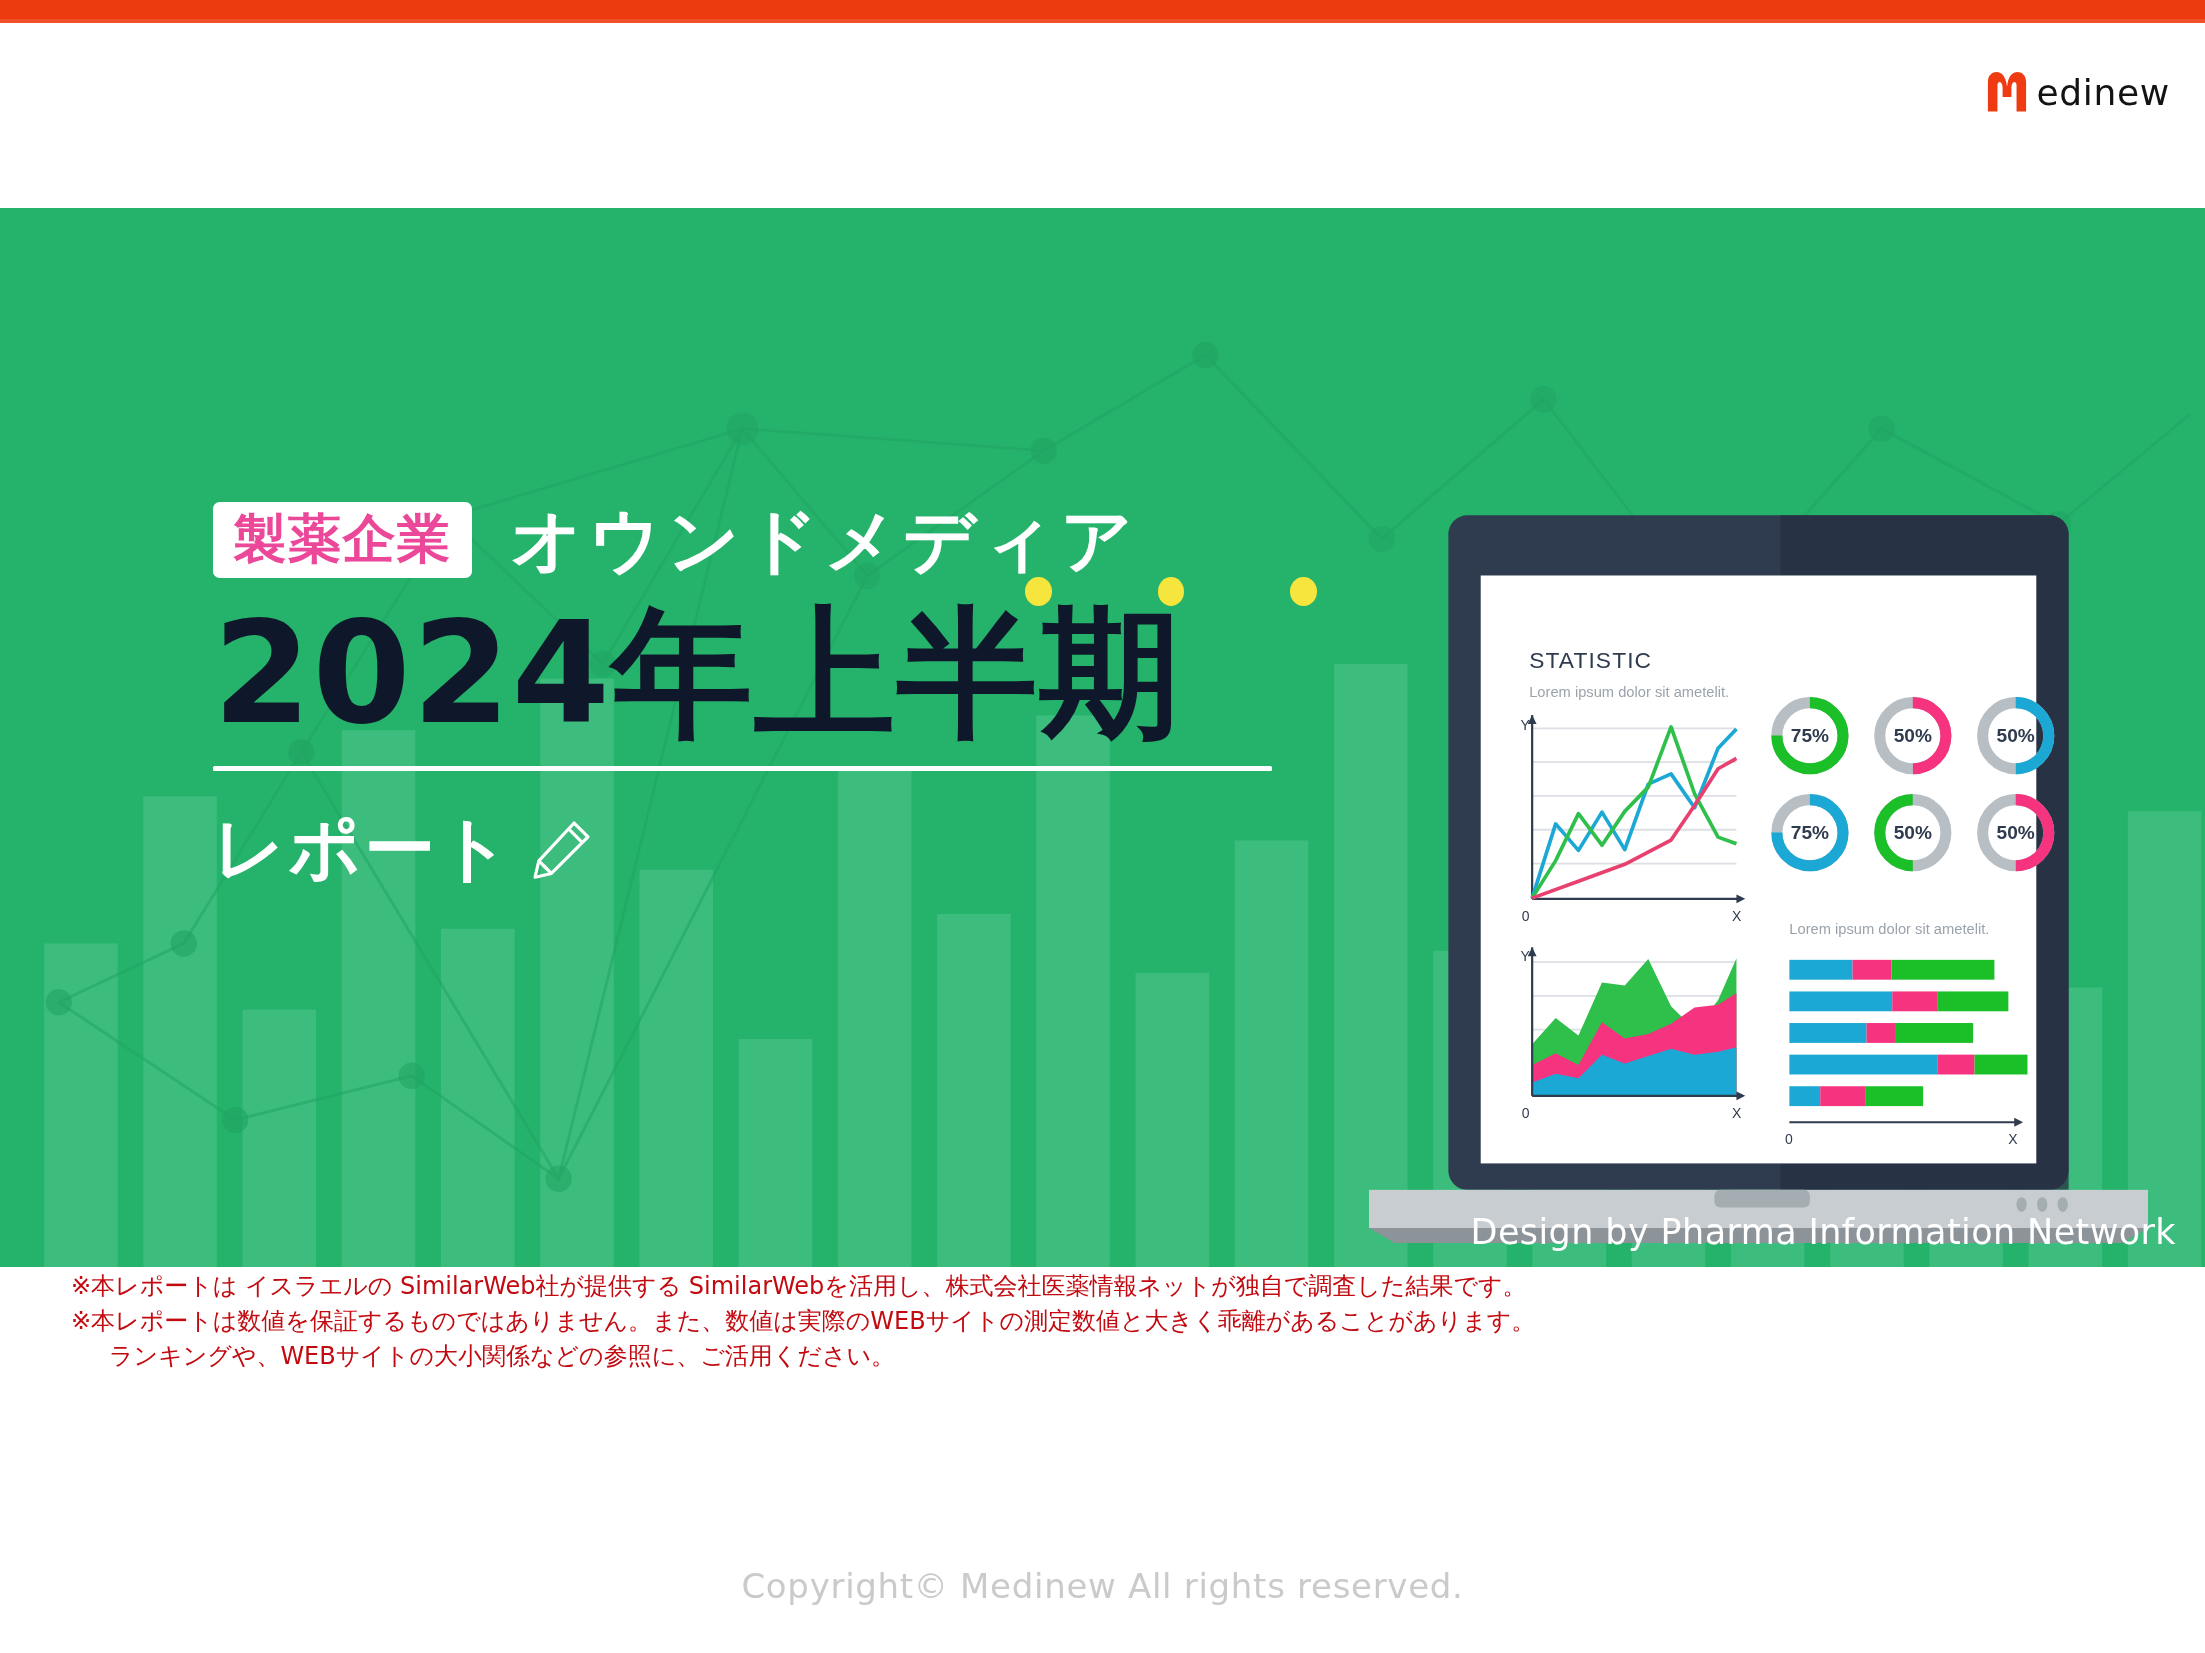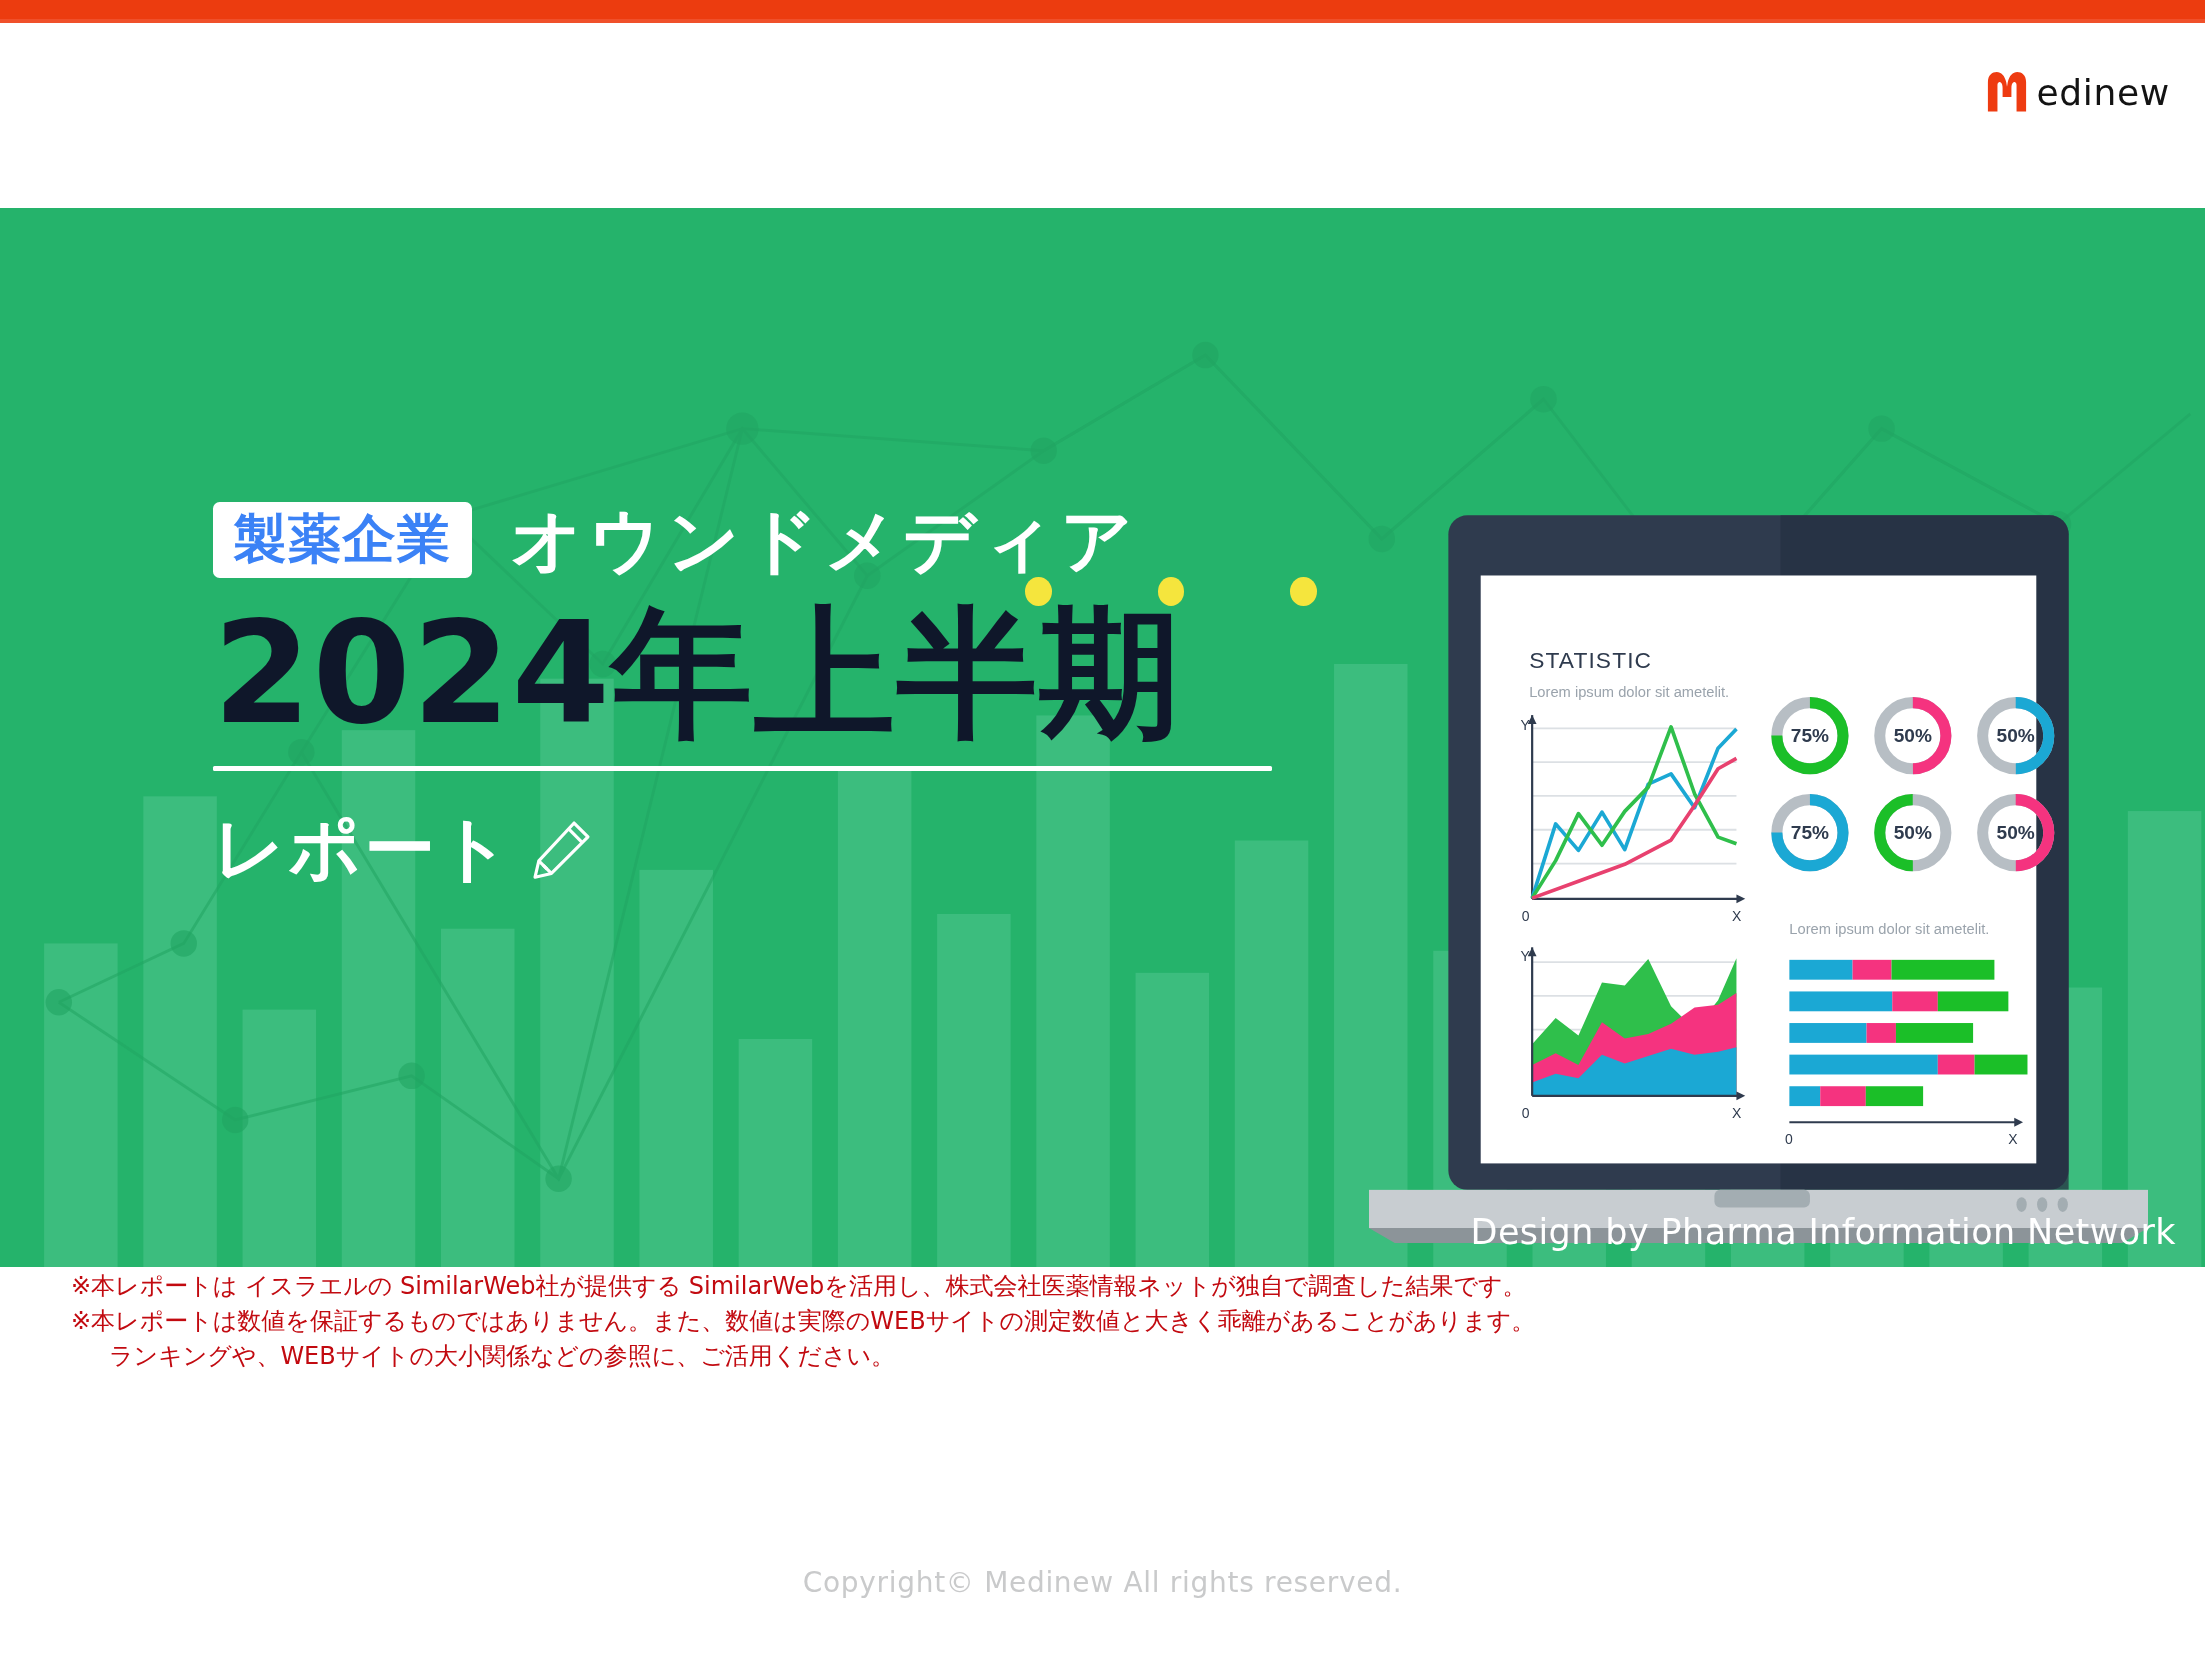--- a/index.html
+++ b/index.html
@@ -44,21 +44,21 @@
   .hero-bars{ position:absolute; left:0; bottom:0; width:2205px; height:1059px; }
   .hero-net{ position:absolute; left:0; top:0; width:2205px; height:1059px; }
 
   
   .title-block{ position:absolute; left:213px; top:294px; width:1176px; }
 
   .row-1{ display:flex; align-items:center; gap:31px; }
   .badge{
     background:#ffffff; border-radius:6.6px;
     padding:8.8px 20.6px 11.8px 20.6px;
-    color:#3b82f6; font-size:53px; font-weight:700;
+    color:#ec4899; font-size:53px; font-weight:700;
     letter-spacing:1.5px; line-height:1.05;
     font-family:"DejaVu Sans", sans-serif;
   }
   .headline{
     color:#ffffff; font-size:71px; font-weight:700; letter-spacing:5.9px;
     line-height:1; font-family:"DejaVu Sans", sans-serif;margin-left:7px;
   }
 
   .row-2{ position:relative; margin-top:20.6px; }
   .bigyear{
@@ -94,21 +94,21 @@
     position:absolute; left:71px; top:1269px; width:2073px;
     color:#C20A10; font-size:24px; line-height:1.45;
     font-family:"DejaVu Sans", sans-serif; font-weight:400;
   }
   .disclaimer p{ white-space:nowrap; }
   .disclaimer p.indent{ padding-left:38px; }
 
   
   .footer{
     position:absolute; left:0; top:1566px; width:2205px;
-    text-align:center; color:#C9CACB; font-size:28px; letter-spacing:0.7px;
+    text-align:center; color:#C9CACB; font-size:34px; letter-spacing:0.7px;
     font-family:"DejaVu Sans", sans-serif;
   }
 </style>
 </head>
 <body>
 
 <div class="top-bar"></div>
 <div class="top-bar-shadow"></div>
 
 <div class="header">

